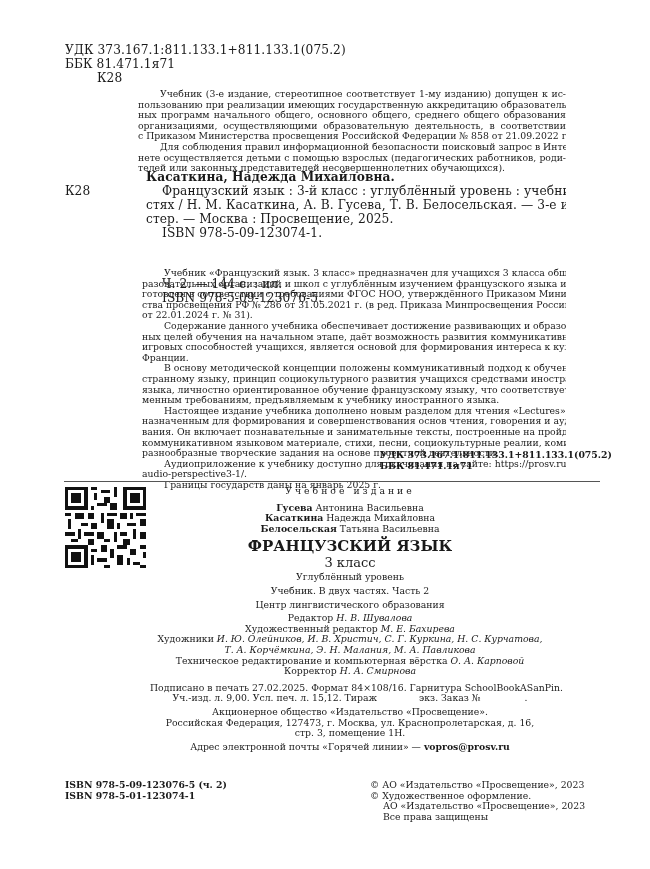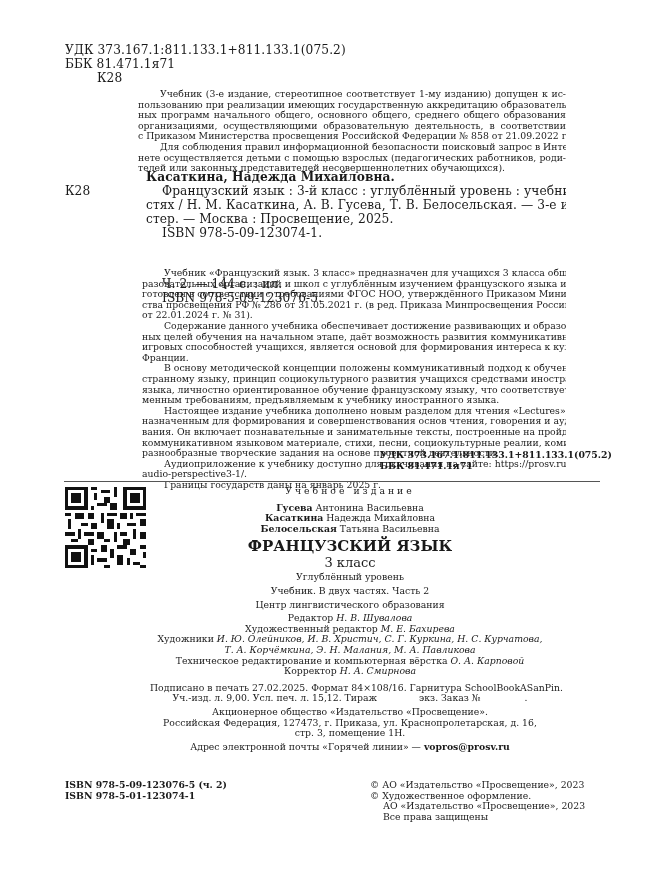--- a/index.html
+++ b/index.html
@@ -158,21 +158,21 @@
   <span class="line"><span>Художественный редактор</span> <i>М. Е. Бахирева</i></span>
   <span class="line"><span>Художники</span> <i>И. Ю. Олейников, И. В. Христич, С. Г. Куркина, Н. С. Курчатова,</i></span>
   <span class="line"><i>Т. А. Корчёмкина, Э. Н. Малания, М. А. Павликова</i></span>
   <span class="line"><span>Техническое редактирование и компьютерная вёрстка</span> <i>О. А. Карповой</i></span>
   <span class="line"><span>Корректор</span> <i>Н. А. Смирнова</i></span>
   <div style="height:6px"></div>
   <span class="line">Подписано в печать 27.02.2025. Формат 84×108/16. Гарнитура SchoolBookASanPin.</span>
   <span class="line"><span>Уч.-изд. л. 9,00. Усл. печ. л. 15,12. Тираж</span><span style="display:inline-block;width:42px"></span><span>экз. Заказ №</span><span style="display:inline-block;width:44px"></span><span>.</span></span>
   <div style="height:3px"></div>
   <span class="line">Акционерное общество «Издательство «Просвещение».</span>
-  <span class="line">Российская Федерация, 127473, г. Приказа, ул. Краснопролетарская, д. 16,</span>
+  <span class="line">Российская Федерация, 127473, г. Москва, ул. Краснопролетарская, д. 16,</span>
   <span class="line">стр. 3, помещение 1Н.</span>
   <div style="height:3px"></div>
   <span class="line"><span>Адрес электронной почты «Горячей линии» —</span> <b>vopros@prosv.ru</b></span>
 </div>
 
 <div class="abs small bold" style="left:65px;top:780px;">
   <span class="line">ISBN 978-5-09-123076-5 (ч. 2)</span>
   <span class="line">ISBN 978-5-01-123074-1</span>
 </div>
 <div class="abs small" style="left:370px;top:780px;">

